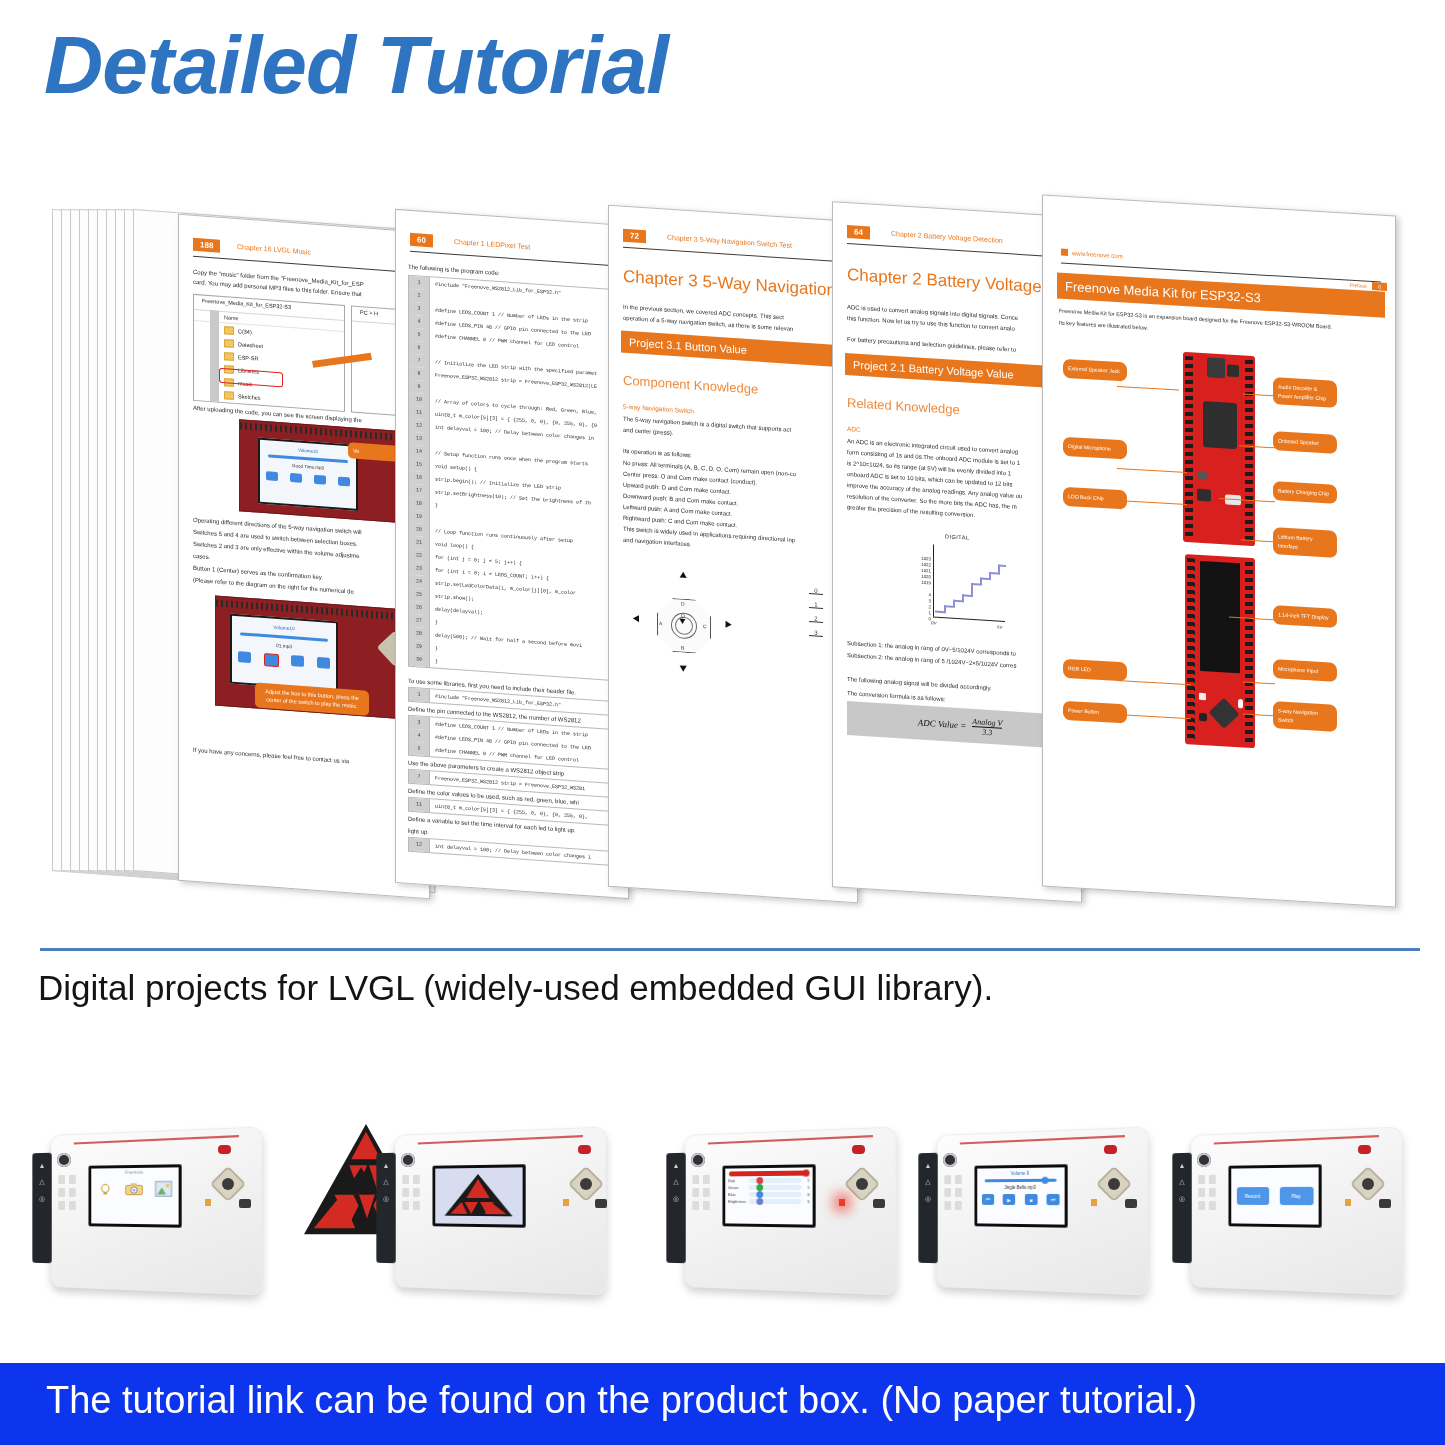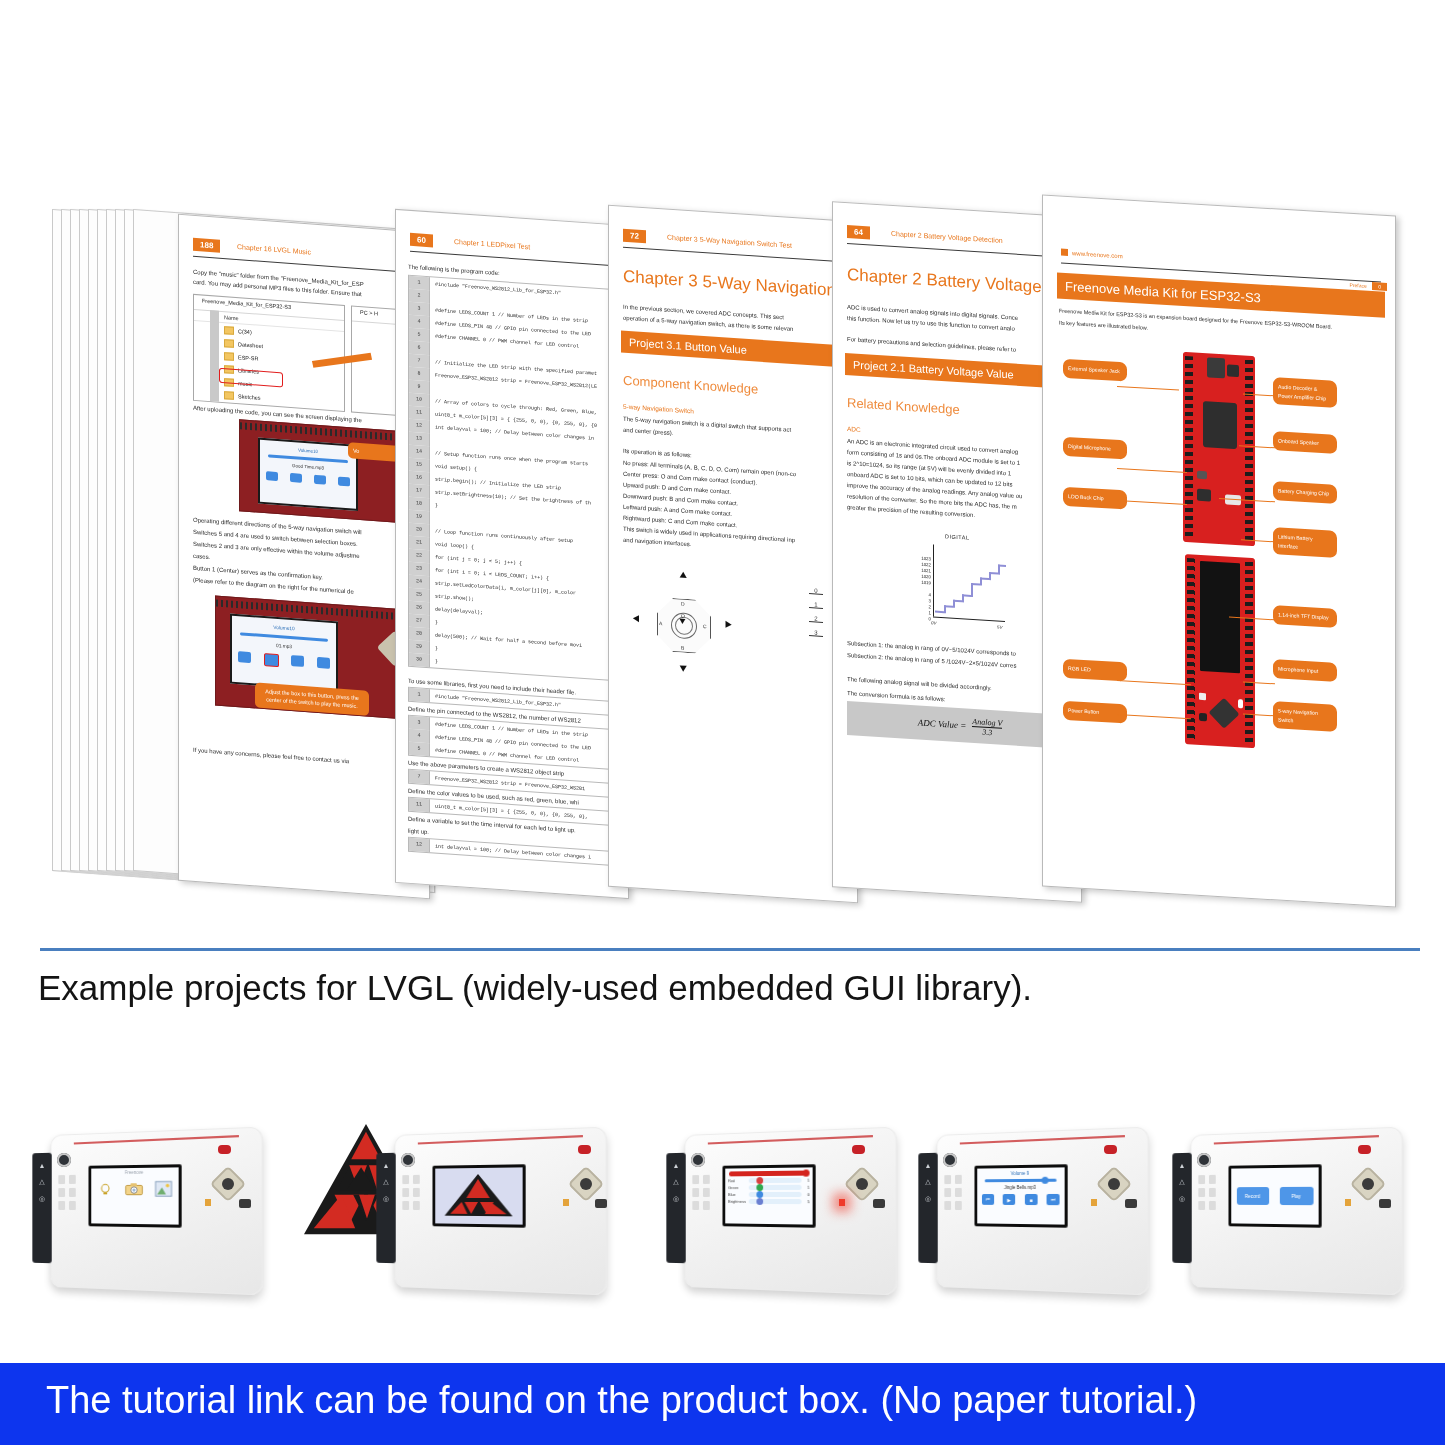--- a/index.html
+++ b/index.html
@@ -204,20 +204,21 @@
 
   
   .footer{position:absolute;left:0;top:1363px;width:1445px;height:82px;background:#0d35ee;}
   .footer span{position:absolute;left:46px;top:16px;font-size:38px;color:#fff;white-space:nowrap;}
 </style>
 </head>
 <body>
 
 <div class="page">
 
+  <div class="title">Detailed Tutorial</div>
 
   <div class="docs">
 
     <div class="blanks">
       <div class="blank" style="left:0px;"></div>
       <div class="blank" style="left:9px;"></div>
       <div class="blank" style="left:18px;"></div>
       <div class="blank" style="left:27px;"></div>
       <div class="blank" style="left:36px;"></div>
       <div class="blank" style="left:45px;"></div>
@@ -711,21 +712,21 @@
         <div class="leader" style="left:74px;top:480px;width:74px;"></div>
 
         <div class="lbl" style="left:20px;top:504px;width:54px;">Power Button</div>
         <div class="leader" style="left:74px;top:514px;width:74px;"></div>
       </div>
     </div>
 
   </div>
 
   <div class="divider"></div>
-  <div class="band-txt">Example projects for LVGL (widely-used embedded GUI library).</div>
+  <div class="band-txt">Digital projects for LVGL (widely-used embedded GUI library).</div>
 
   <div class="devices">
 
     <div class="dev" style="left:28px;top:88px;">
       <div class="shell"></div>
       <div class="redline"></div>
       <div class="sidepanel">
         <i>▲</i>
         <i>△</i>
         <i>◎</i>

